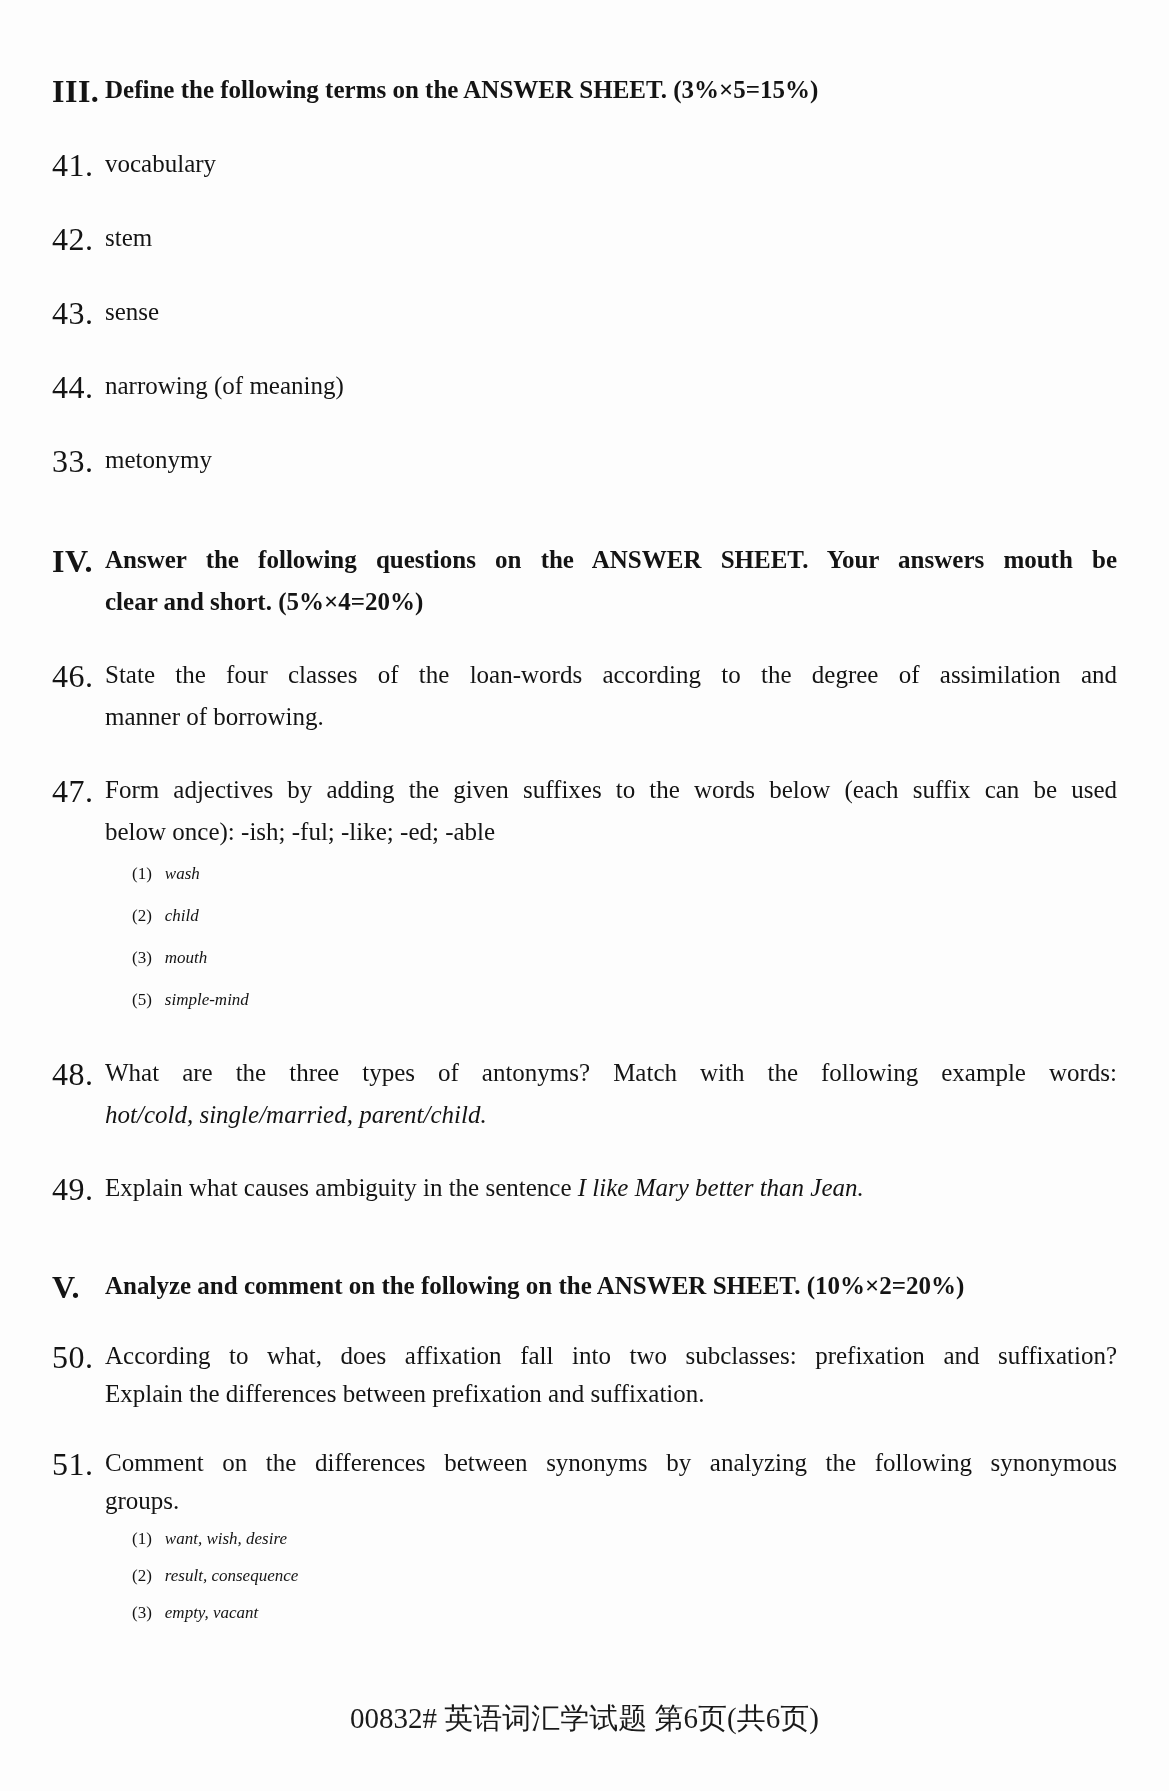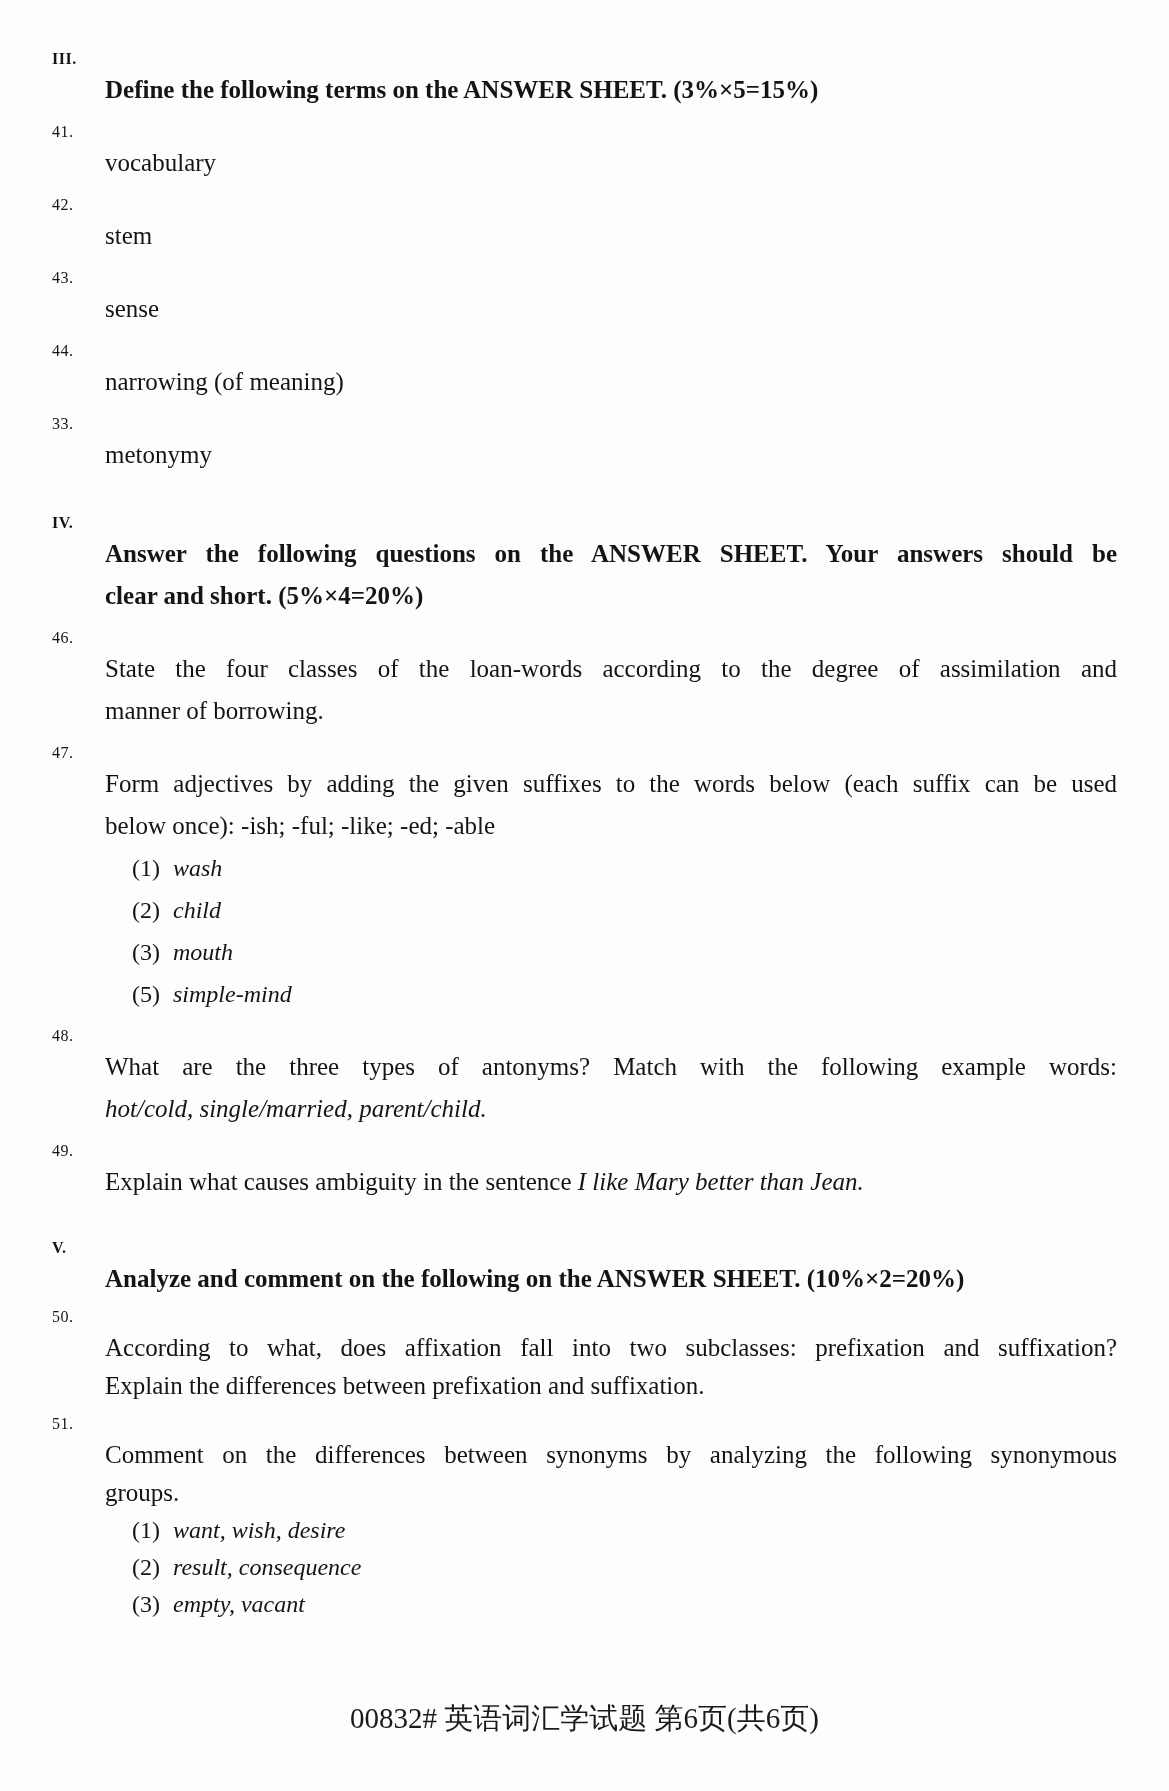--- a/index.html
+++ b/index.html
@@ -13,33 +13,34 @@
     position:relative;
     width:1169px; height:1791px;
     background:#fdfdfd;
     box-sizing:border-box;
     padding:38px 52px 0 52px;
     overflow:hidden;
   }
   .row { display:flex; align-items:flex-start; }
   .col-num {
     flex:0 0 53px; width:53px;
-    line-height:42px; font-size:16px;
+    line-height:42px; font-size:32px;
     letter-spacing:0.5px;
+    margin-top:32px;
   }
   .col-text { flex:1; min-width:0;margin-top:31px; }
   .line {
     font-size:25px; line-height:42px;
     text-align:justify; text-justify:inter-word;
   }
   .fill { text-align-last:justify; }
   .bold { font-weight:bold; }
   .it { font-style:italic; }
   .section-gap { margin-top:26px; }
-  .sub { padding-left:27px; font-size:24px; line-height:42px; }
+  .sub { padding-left:27px; font-size:17px; line-height:42px; }
   .sub-num { margin-right:13px; font-style:normal; }
   
   .sec-v .line, .sec-v .col-num { line-height:38px; }
   .sec-v .sub { line-height:37px; }
   .footer {
     position:absolute; left:0; right:0; top:1698px;
     text-align:center;
     font-size:29px; line-height:40px;
     color:#1a1a1a;
   }
@@ -86,21 +87,21 @@
       <div class="col-text">
           <div class="line">metonymy</div>
         </div>
     </div>
   </section>
 
   <section class="section-gap">
     <div class="row">
       <span class="col-num bold">IV.</span>
       <div class="col-text">
-        <div class="line bold fill">Answer the following questions on the ANSWER SHEET. Your answers should be</div>
+        <div class="line bold fill">Answer the following questions on the ANSWER SHEET. Your answers mouth be</div>
         <div class="line bold">clear and short. (5%×4=20%)</div>
       </div>
     </div>
 
     <div class="row">
       <span class="col-num">46.</span>
       <div class="col-text">
         <div class="line fill">State the four classes of the loan-words according to the degree of assimilation and</div>
         <div class="line">manner of borrowing.</div>
       </div>

